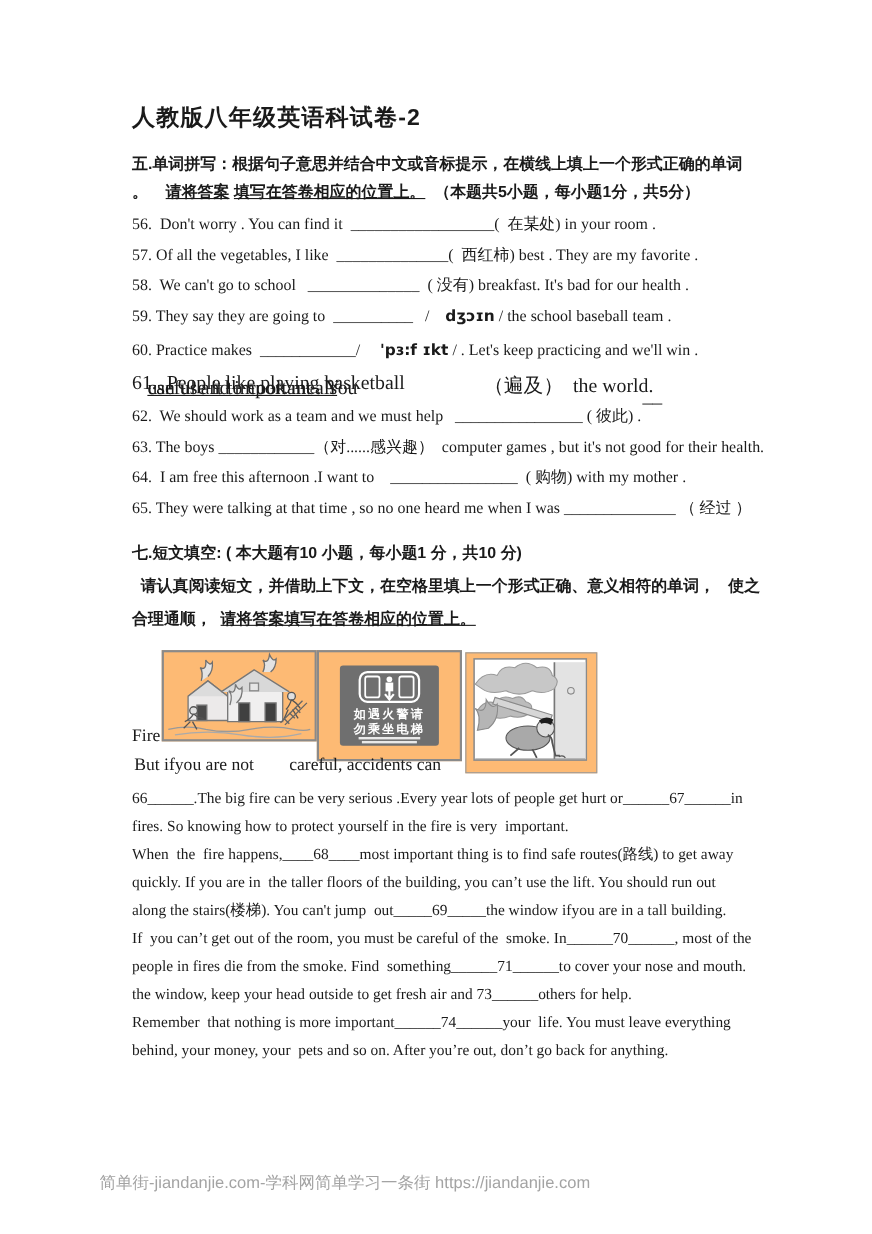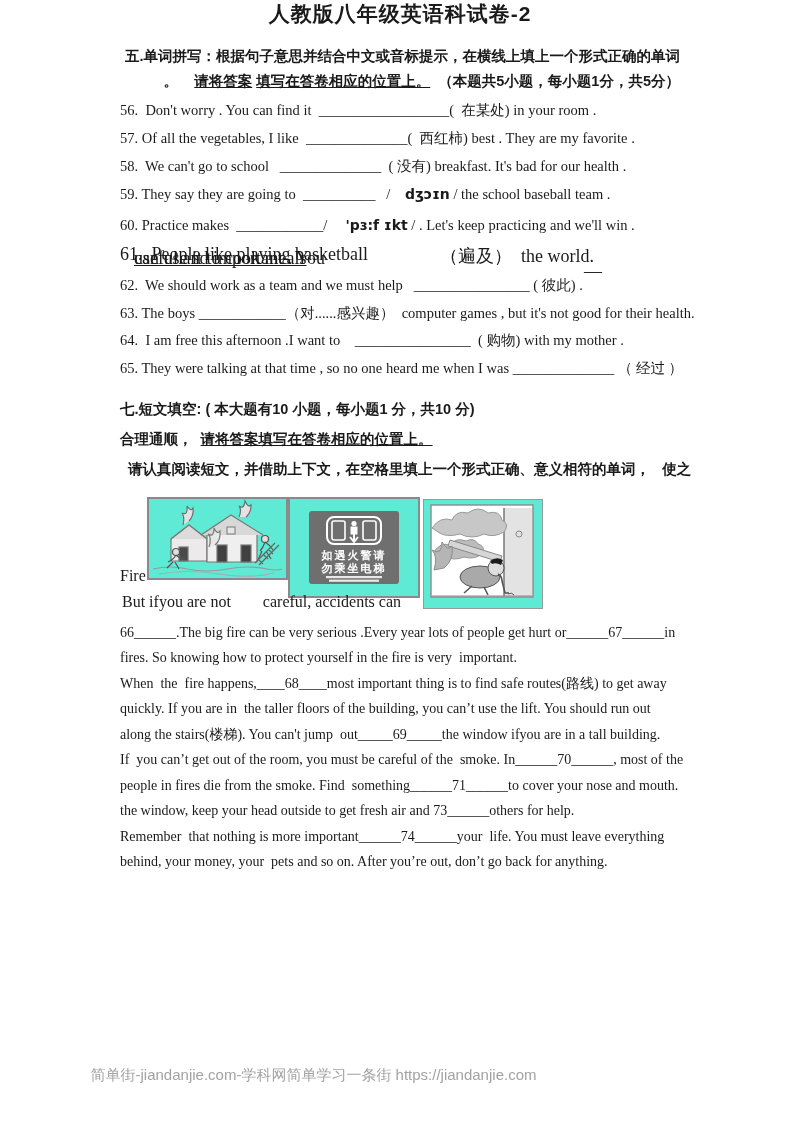--- a/index.html
+++ b/index.html
@@ -10,34 +10,35 @@
     background:#ffffff;
     font-family:"Liberation Serif", serif;
     color:#1a1a1a;
     overflow:hidden;
   }
   .content {
     position:absolute; left:120px; top:0; width:560px;
   }
   .pre { white-space:pre; }
   .title {
-    text-align:center;
+    margin-top:94px;
+    text-align:left;
     font-family:"Liberation Sans", sans-serif;
     font-weight:bold;
     font-size:21px;
     line-height:28px;
     letter-spacing:1px;
   }
   .sec-head {
     font-family:"Liberation Sans", sans-serif;
     font-weight:bold;
     font-size:14.5px;
     line-height:25px;
   }
-  .s5-head { margin-top:16px;text-align:right; }
+  .s5-head { margin-top:16px; }
   .u { text-decoration:underline; }
   .qline {
     font-size:14.5px;
     line-height:20px;
     margin-bottom:8px;
     white-space:pre;
   }
   .q-first { margin-top:6px; }
   .q60 { margin-top:11px; }
   .ipa {
@@ -58,21 +59,21 @@
   .s7-sub {
     font-family:"Liberation Sans", sans-serif;
     font-weight:bold;
     font-size:14.5px;
     line-height:24px;
     margin-top:6px;
     white-space:pre;
   }
   .figs { position:relative; height:120px; margin-top:16px; }
   .figbox {
-    position:absolute; background:#5eead4; border:2px solid #8a8a8a;
+    position:absolute; background:#fdba74; border:2px solid #8a8a8a;
     z-index:1;
   }
   .fig1 { left:27px;  top:0;   width:141px; height:83px; }
   .fig2 { left:168px; top:0;   width:132px; height:101px; }
   .fig3 { left:303px; top:2px; width:120px; height:110px; border-width:1.5px; border-color:#999; }
   .figline { position:absolute; z-index:2; font-size:16px; white-space:pre; }
   .fire-line { left:0; top:70px; }
   .but-line  { left:2px; top:96px; }
   .pline {
     font-size:14px;
@@ -115,22 +116,22 @@
       <span class="q61-main-b">（遍及）  the world.</span>
       <span class="q61-stray">__</span>
     </div>
 
     <div class="qline s6q">62.  We should work as a team and we must help   ________________ ( 彼此) .</div>
     <div class="qline s6q">63. The boys ____________（对......感兴趣）  computer games , but it's not good for their health.</div>
     <div class="qline s6q">64.  I am free this afternoon .I want to    ________________  ( 购物) with my mother .</div>
     <div class="qline s6q">65. They were talking at that time , so no one heard me when I was ______________ （ 经过 ）</div>
 
     <div class="sec-head s7-head1">七.短文填空: ( 本大题有10 小题，每小题1 分，共10 分)</div>
+    <div class="s7-sub">  请认真阅读短文，并借助上下文，在空格里填上一个形式正确、意义相符的单词，   使之</div>
     <div class="s7-sub"><span>合理通顺，  </span><span class="u">请将答案填写在答卷相应的位置上。</span></div>
-    <div class="s7-sub">  请认真阅读短文，并借助上下文，在空格里填上一个形式正确、意义相符的单词，   使之</div>
 
     <div class="figs">
 
       <div class="figbox fig1">
         <svg width="137" height="79" viewBox="0 0 137 79">
           <g stroke="#777" stroke-width="1.2" fill="none">
 
             <path d="M4 70 q18 -4 34 0 q20 4 40 0 q22 -4 40 0 q10 2 15 0" stroke="#999"></path>
             <path d="M10 75 q30 -5 60 0 q30 5 55 -1" stroke="#aaa"></path>
 

